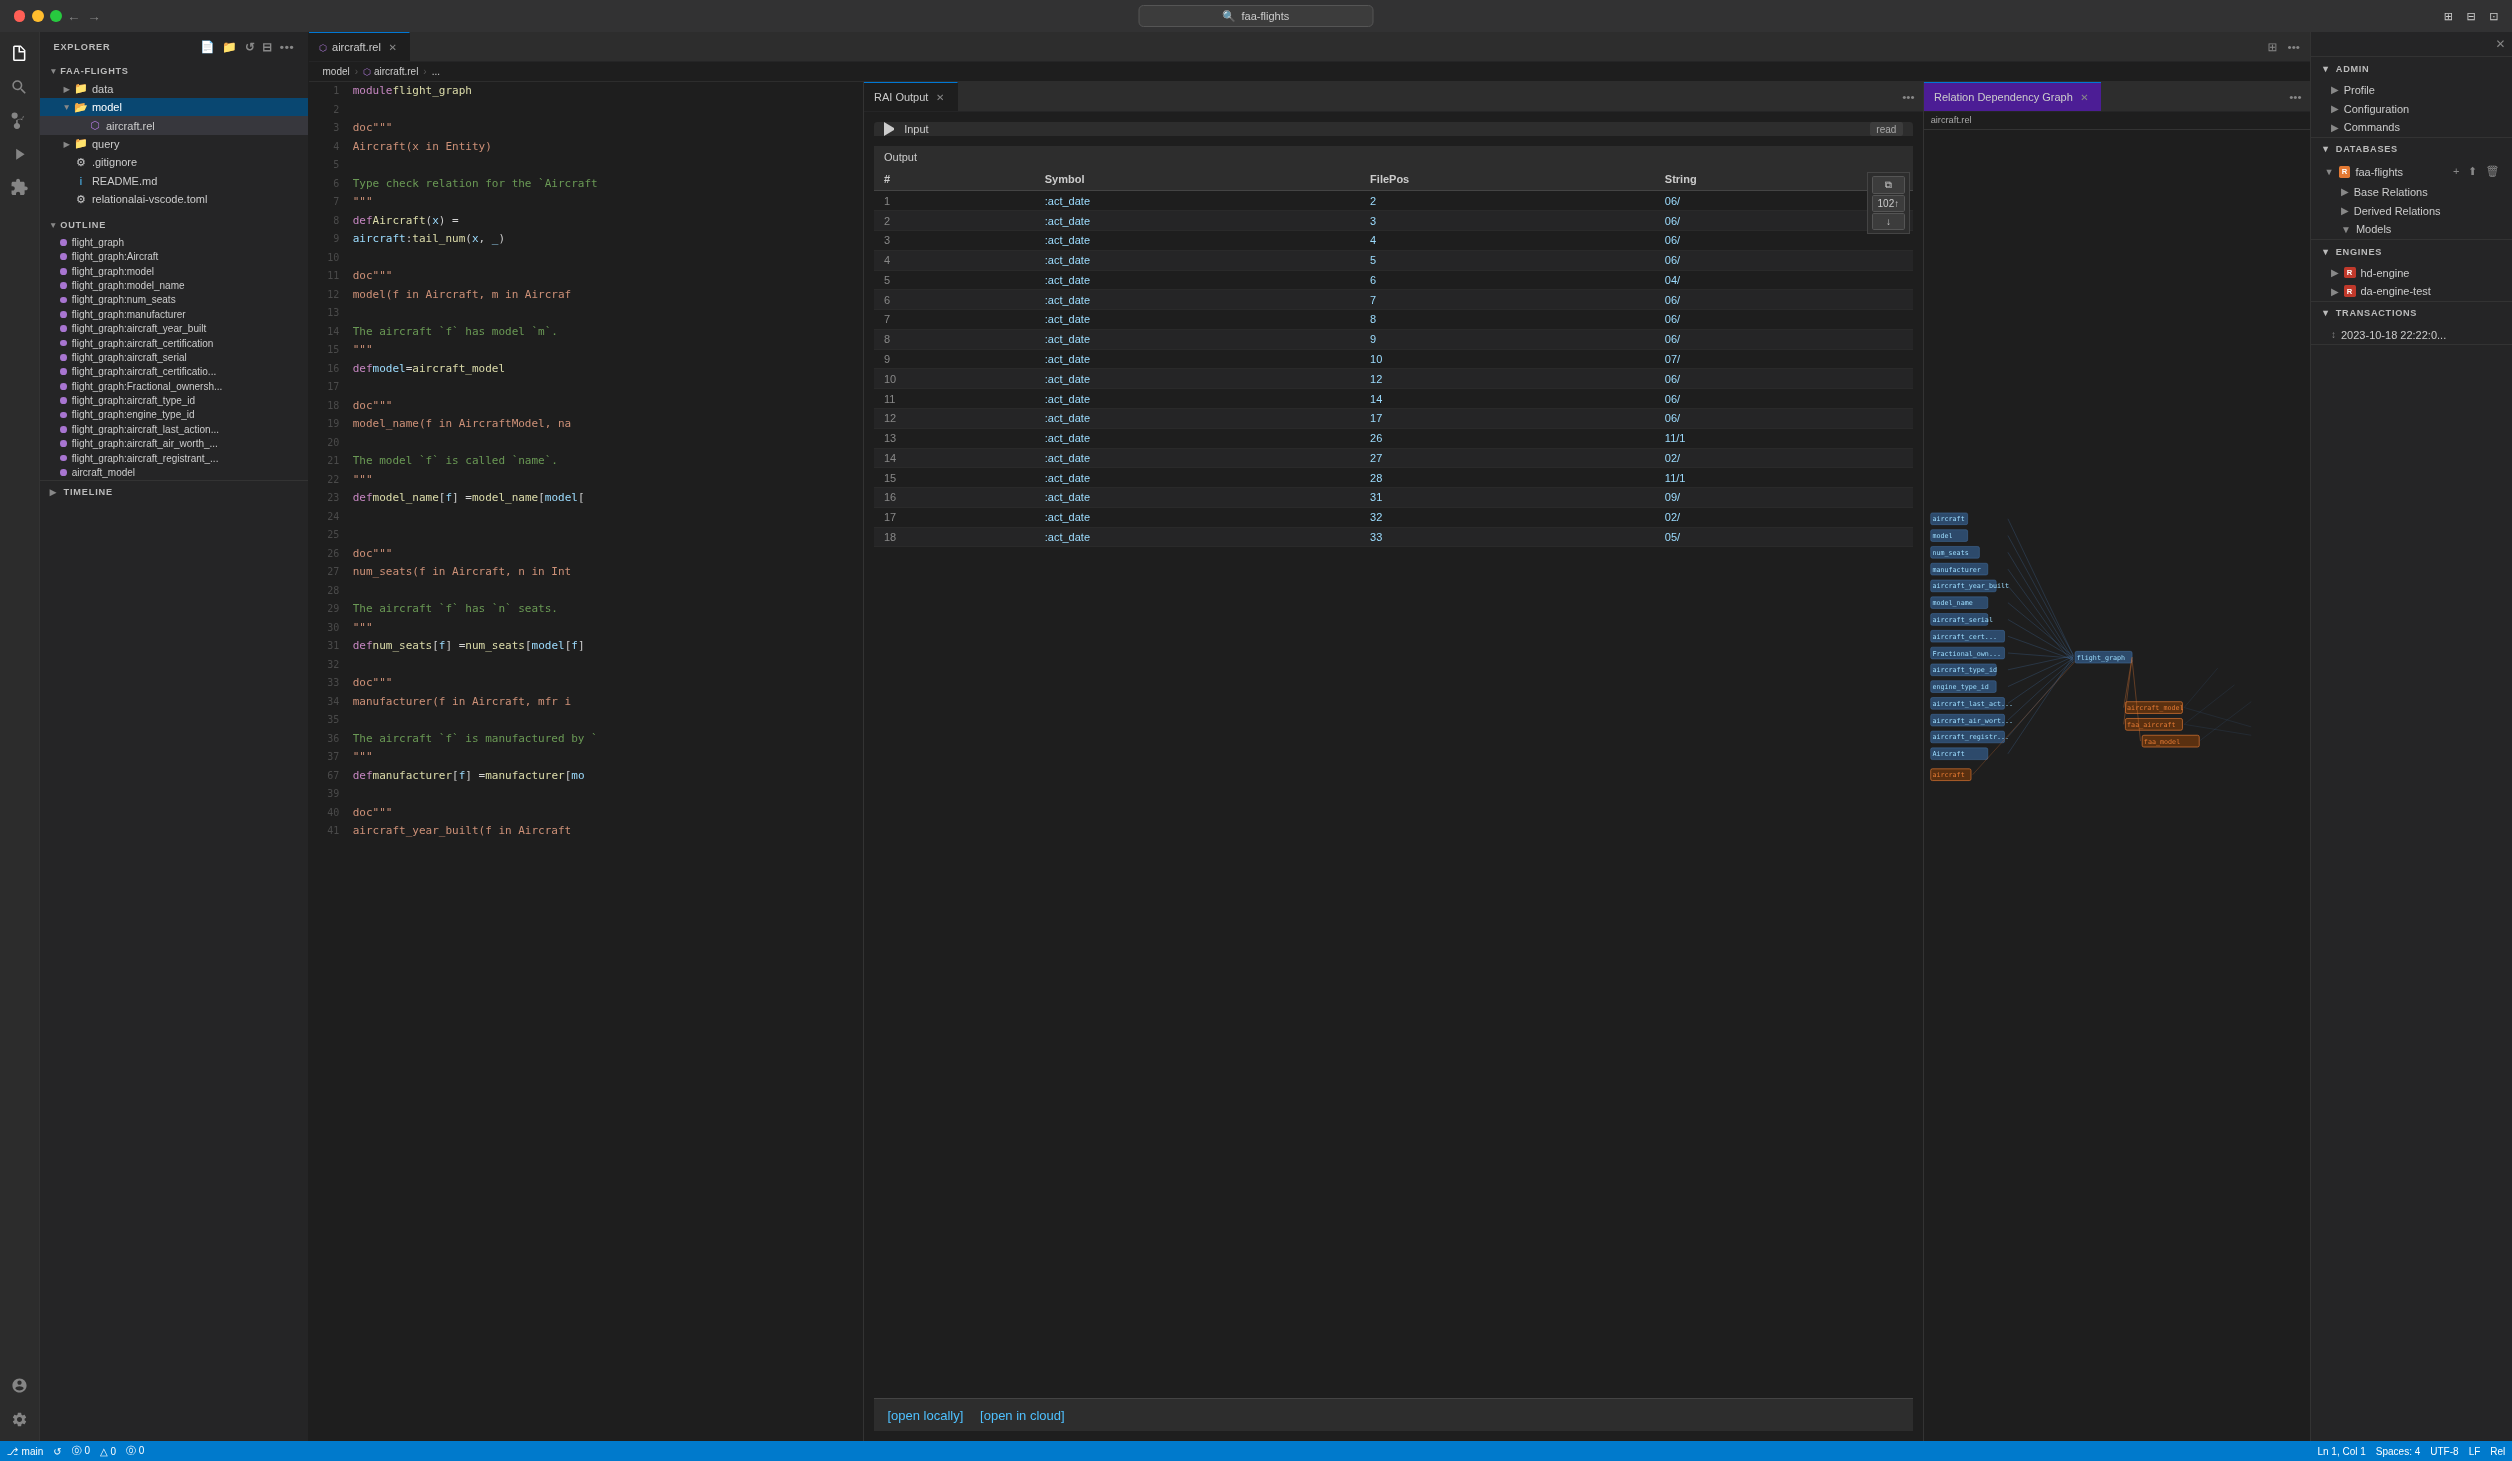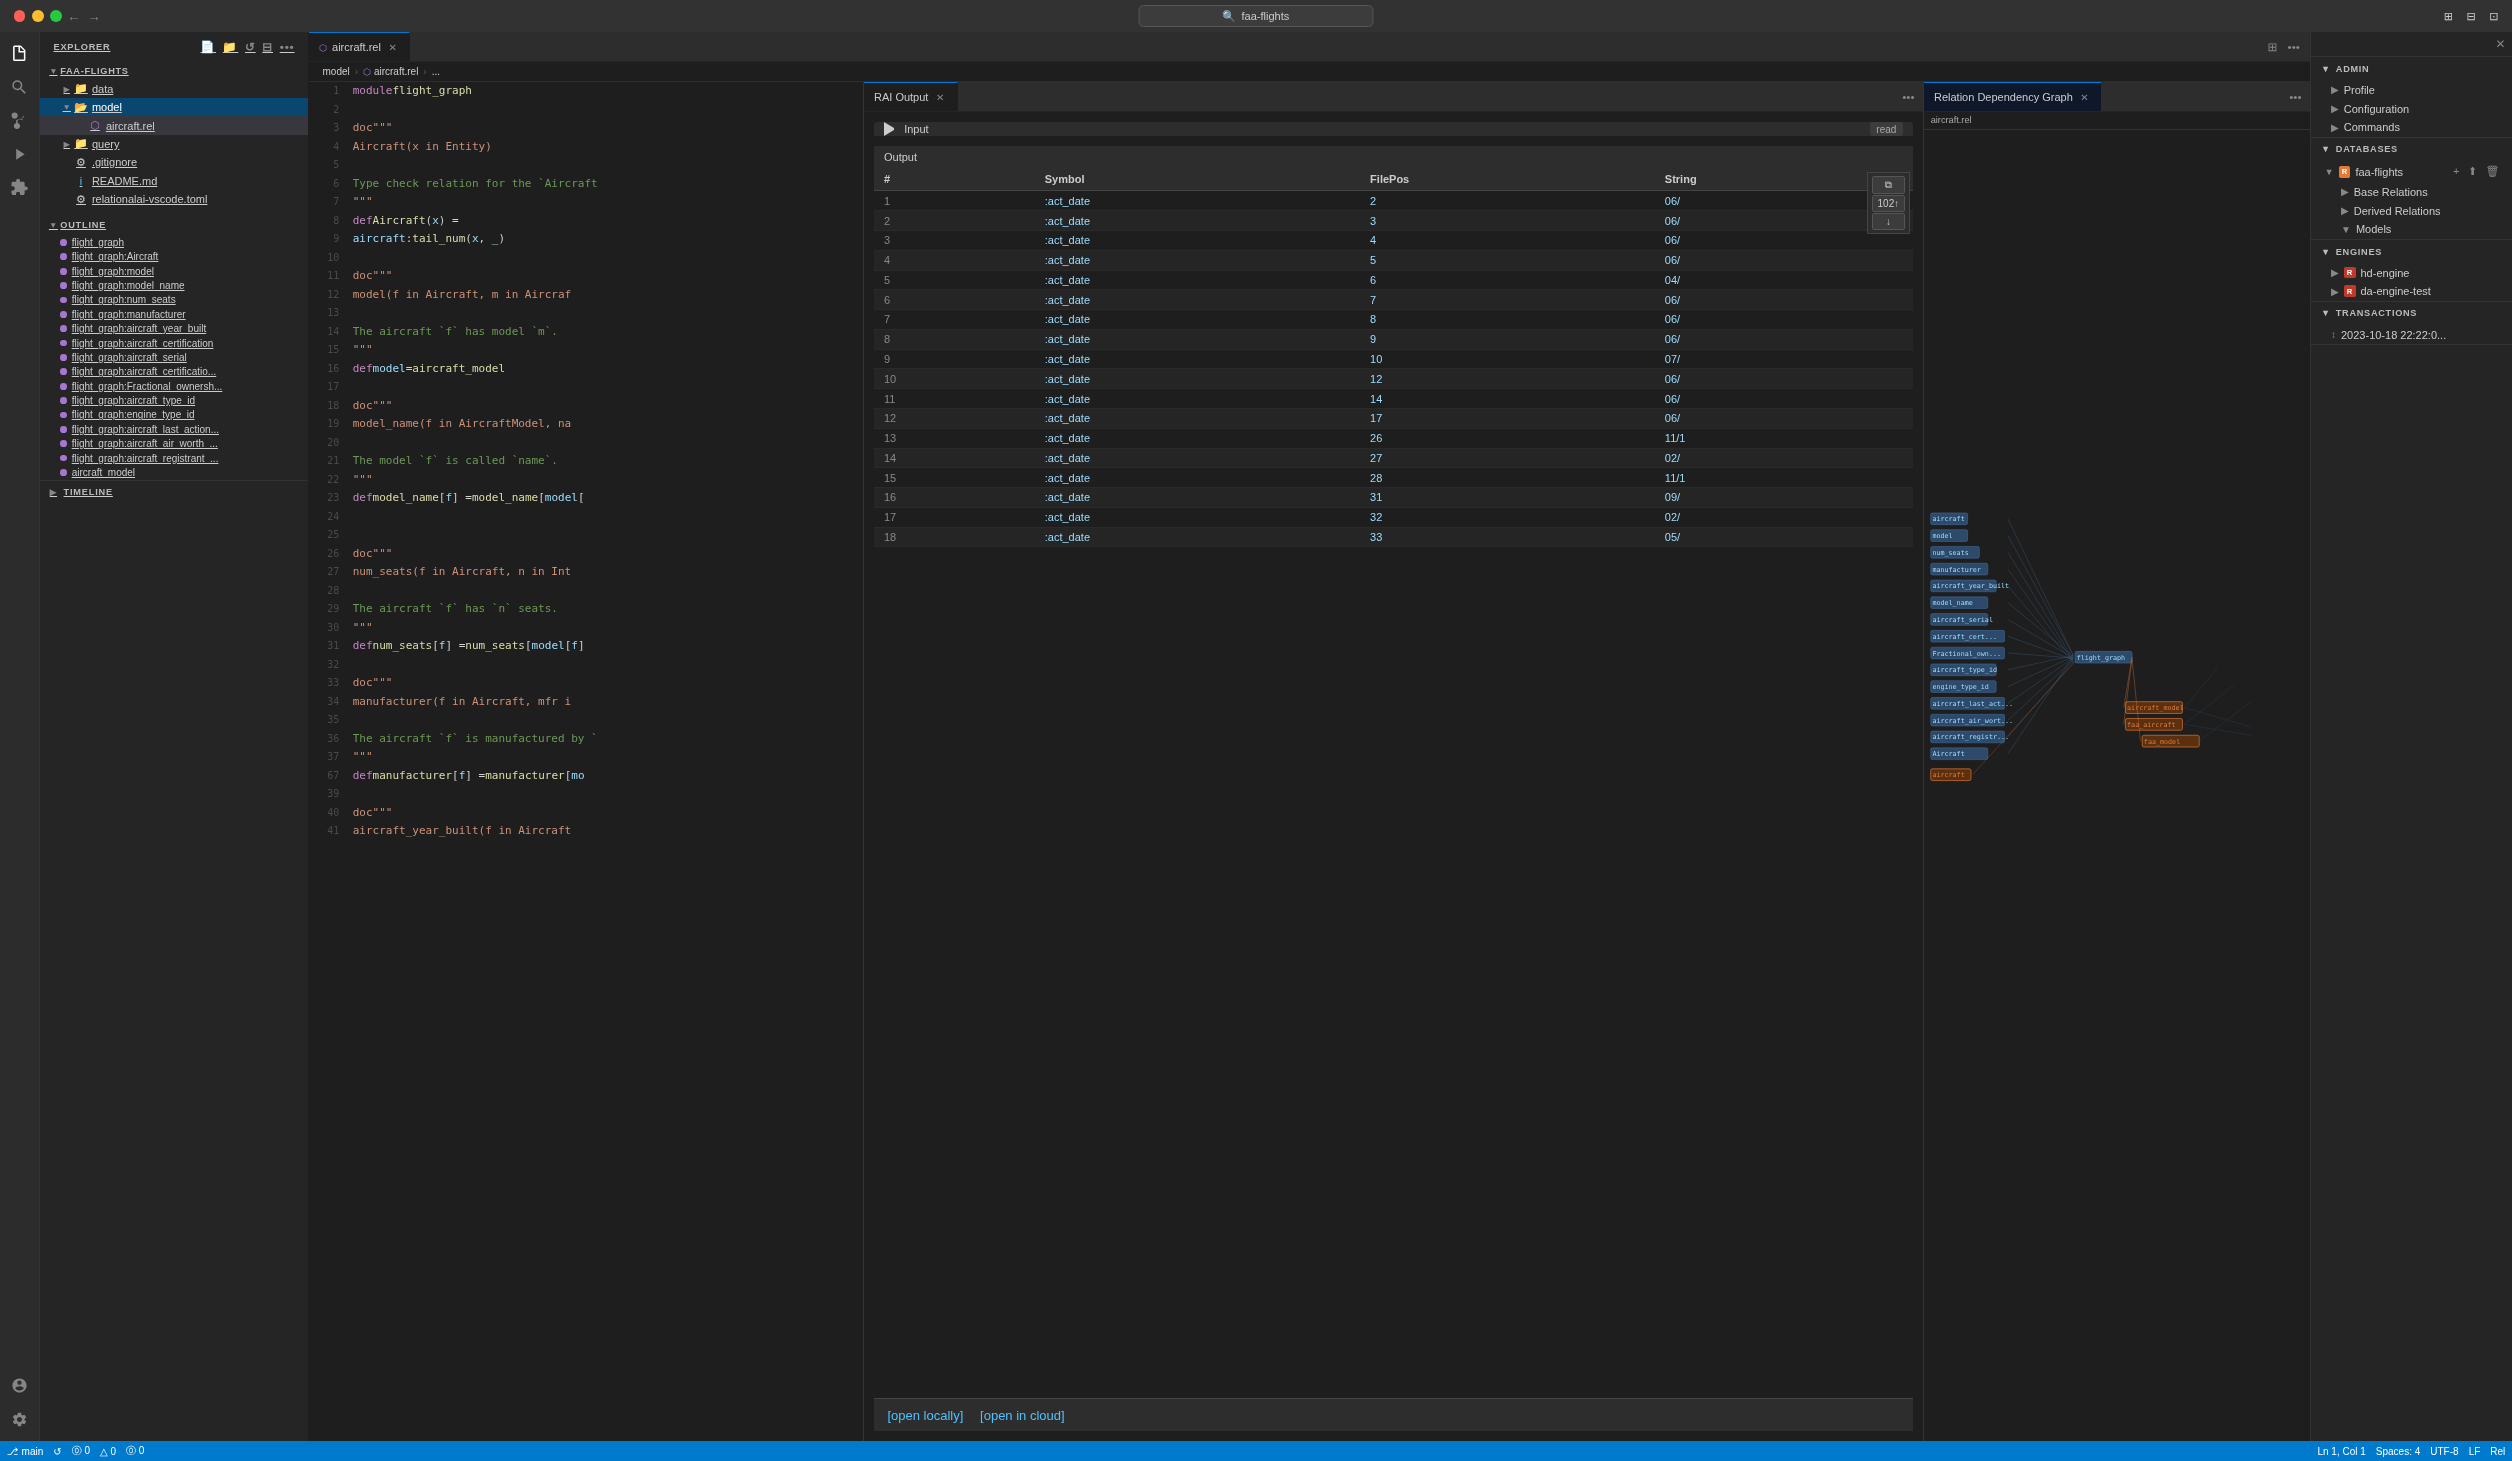--- a/index.html
+++ b/index.html
@@ -121,21 +121,20 @@
 
     
     .sidebar {
       width: 269px;
       background: #252526;
       display: flex;
       flex-direction: column;
       flex-shrink: 0;
       overflow: hidden;
       border-right: 0.8px solid #1e1e1e;
-      text-decoration: underline;
     }
     .sidebar-header {
       padding: 8.4px 13.5px;
       font-size: 9.2px;
       font-weight: 700;
       text-transform: uppercase;
       color: #bbbbbb;
       letter-spacing: 0.8px;
       display: flex;
       justify-content: space-between;
@@ -567,21 +566,21 @@
     .rdg-tab {
       display: flex;
       align-items: center;
       padding: 0 10px;
       gap: 5px;
       cursor: pointer;
       font-size: 11px;
       color: #888;
     }
     .rdg-tab.active {
-      background: #0f172a;
+      background: #4c1d95;
       color: #ccc;
       border-top: 0.8px solid #0078d4;
     }
     .rdg-header {
       padding: 3.4px 6.7px;
       font-size: 9.2px;
       color: #aaa;
       border-bottom: 0.8px solid #333;
       display: flex;
       align-items: center;

